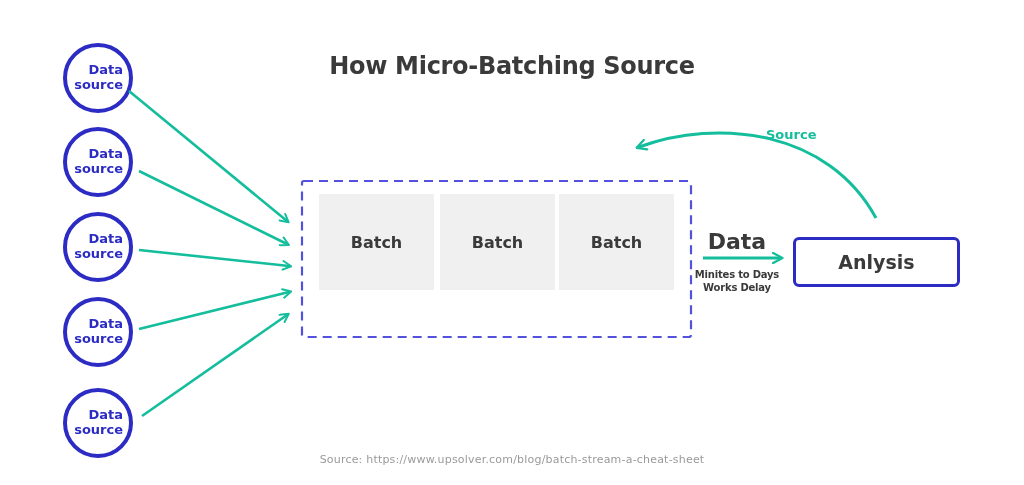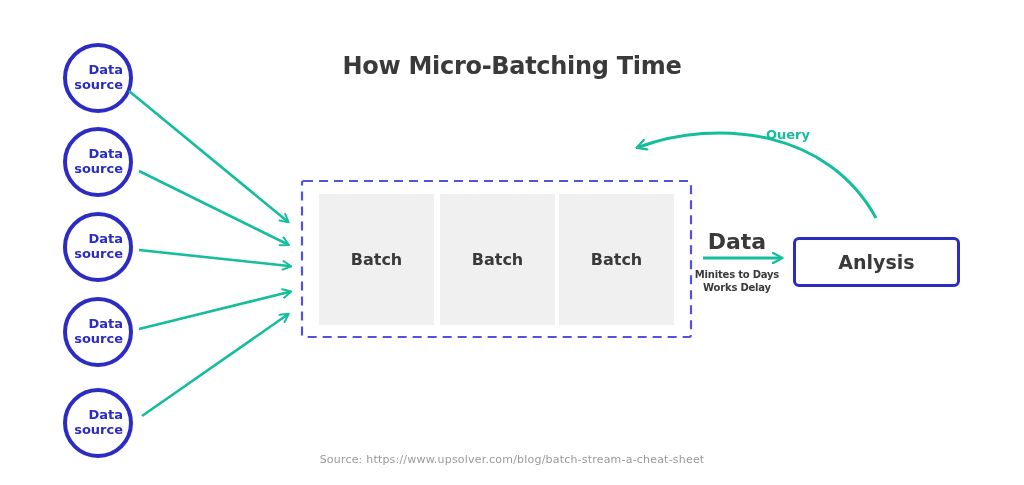--- a/index.html
+++ b/index.html
@@ -79,21 +79,21 @@
     top: 180px;
     width: 391px;
     height: 158px;
     z-index: 1;
   }
 
   .batch-node {
     position: absolute;
     top: 194px;
     width: 115px;
-    height: 131px;
+    height: 96px;
     background: #f0f0f0;
     display: flex;
     align-items: center;
     justify-content: center;
     font-size: 16px;
     font-weight: bold;
     color: #3a3a3a;
     z-index: 2;
   }
   .b1 { left: 319px; }
@@ -184,21 +184,21 @@
     <line x1="139" y1="171" x2="287" y2="244" stroke="#14bd9c" stroke-width="2.6" marker-end="url(#ah)"></line>
     <line x1="139" y1="250" x2="289" y2="266" stroke="#14bd9c" stroke-width="2.6" marker-end="url(#ah)"></line>
     <line x1="139" y1="329" x2="289" y2="292" stroke="#14bd9c" stroke-width="2.6" marker-end="url(#ah)"></line>
     <line x1="142" y1="416" x2="287" y2="315" stroke="#14bd9c" stroke-width="2.6" marker-end="url(#ah)"></line>
 
     <line x1="703" y1="258" x2="780" y2="258" stroke="#14bd9c" stroke-width="3" marker-end="url(#ah)"></line>
 
     <path d="M876,218 C828,130 718,118 639,147" fill="none" stroke="#14bd9c" stroke-width="3" marker-end="url(#ah)"></path>
   </svg>
 
-  <div class="page-title">How Micro-Batching Time</div>
+  <div class="page-title">How Micro-Batching Source</div>
 
   <div class="source-circle c1">
     <div class="circle-label">Data source</div>
   </div>
   <div class="source-circle c2">
     <div class="circle-label">Data source</div>
   </div>
   <div class="source-circle c3">
     <div class="circle-label">Data source</div>
   </div>
@@ -212,19 +212,19 @@
   <div class="bp-container"></div>
   <div class="batch-node b1">Batch</div>
   <div class="batch-node b2">Batch</div>
   <div class="batch-node b3">Batch</div>
 
   <div class="data-label">Data</div>
   <div class="delay-label">
     <div>Minites to Days</div>
     <div>Works Delay</div>
   </div>
-  <div class="query-label">Query</div>
+  <div class="query-label">Source</div>
 
   <div class="analysis-node">Anlysis</div>
 
   <div class="source-attribution">Source: https://www.upsolver.com/blog/batch-stream-a-cheat-sheet</div>
 
 </div>
 
 </body></html>

